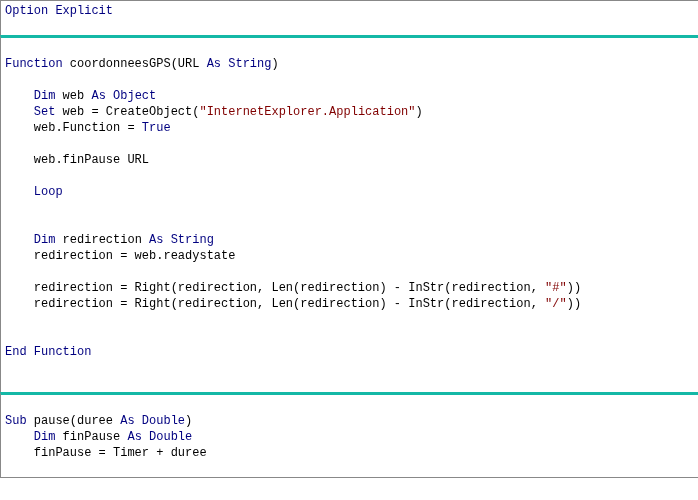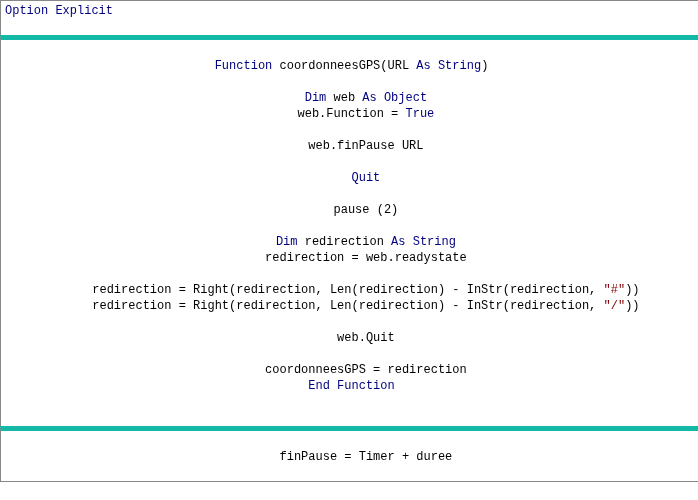--- a/index.html
+++ b/index.html
@@ -19,23 +19,22 @@
     box-sizing: border-box;
   }
   .pane {
     border: 1px solid #888;
     border-right: none;
     padding: 2px 0 16px 4px;
     box-sizing: border-box;
     width: 698px;
   }
   .pane + .pane {
-    border-top: 5px solid #14b8a6;
+    border-top: 3px solid #14b8a6;
     margin-top: -1px;
-    text-align: center;
   }
   .line {
     white-space: pre;
     min-height: 16px;
   }
   .kw { color: #000080; }
   .id { color: #000000; }
   .str { color: #800000; }
 </style>
 </head>
@@ -45,40 +44,40 @@
 
   <div class="pane">
     <div class="line"><span class="kw">Option Explicit</span></div>
   </div>
 
   <div class="pane">
     <div class="line"></div>
     <div class="line"><span class="kw">Function</span><span class="id"> coordonneesGPS(URL </span><span class="kw">As String</span><span class="id">)</span></div>
     <div class="line"></div>
     <div class="line"><span class="id">    </span><span class="kw">Dim</span><span class="id"> web </span><span class="kw">As Object</span></div>
+    <div class="line"><span class="id">    </span><span class="kw">Set</span><span class="id"> web = CreateObject(</span><span class="str">"InternetExplorer.Application"</span><span class="id">)</span></div>
     <div class="line"><span class="id">    web.Function = </span><span class="kw">True</span></div>
     <div class="line"></div>
     <div class="line"><span class="id">    web.finPause URL</span></div>
     <div class="line"></div>
-    <div class="line"><span class="id">    </span><span class="kw">Quit</span></div>
+    <div class="line"><span class="id">    </span><span class="kw">Loop</span></div>
     <div class="line"></div>
-    <div class="line"><span class="id">    pause (2)</span></div>
     <div class="line"></div>
     <div class="line"><span class="id">    </span><span class="kw">Dim</span><span class="id"> redirection </span><span class="kw">As String</span></div>
     <div class="line"><span class="id">    redirection = web.readystate</span></div>
     <div class="line"></div>
     <div class="line"><span class="id">    redirection = Right(redirection, Len(redirection) - InStr(redirection, </span><span class="str">"#"</span><span class="id">))</span></div>
     <div class="line"><span class="id">    redirection = Right(redirection, Len(redirection) - InStr(redirection, </span><span class="str">"/"</span><span class="id">))</span></div>
     <div class="line"></div>
-    <div class="line"><span class="id">    web.Quit</span></div>
     <div class="line"></div>
-    <div class="line"><span class="id">    coordonneesGPS = redirection</span></div>
     <div class="line"><span class="kw">End Function</span></div>
     <div class="line"></div>
   </div>
 
   <div class="pane">
     <div class="line"></div>
+    <div class="line"><span class="kw">Sub</span><span class="id"> pause(duree </span><span class="kw">As Double</span><span class="id">)</span></div>
+    <div class="line"><span class="id">    </span><span class="kw">Dim</span><span class="id"> finPause </span><span class="kw">As Double</span></div>
     <div class="line"><span class="id">    finPause = Timer + duree</span></div>
 
   </div>
 
 </div>
 
 </body></html>

